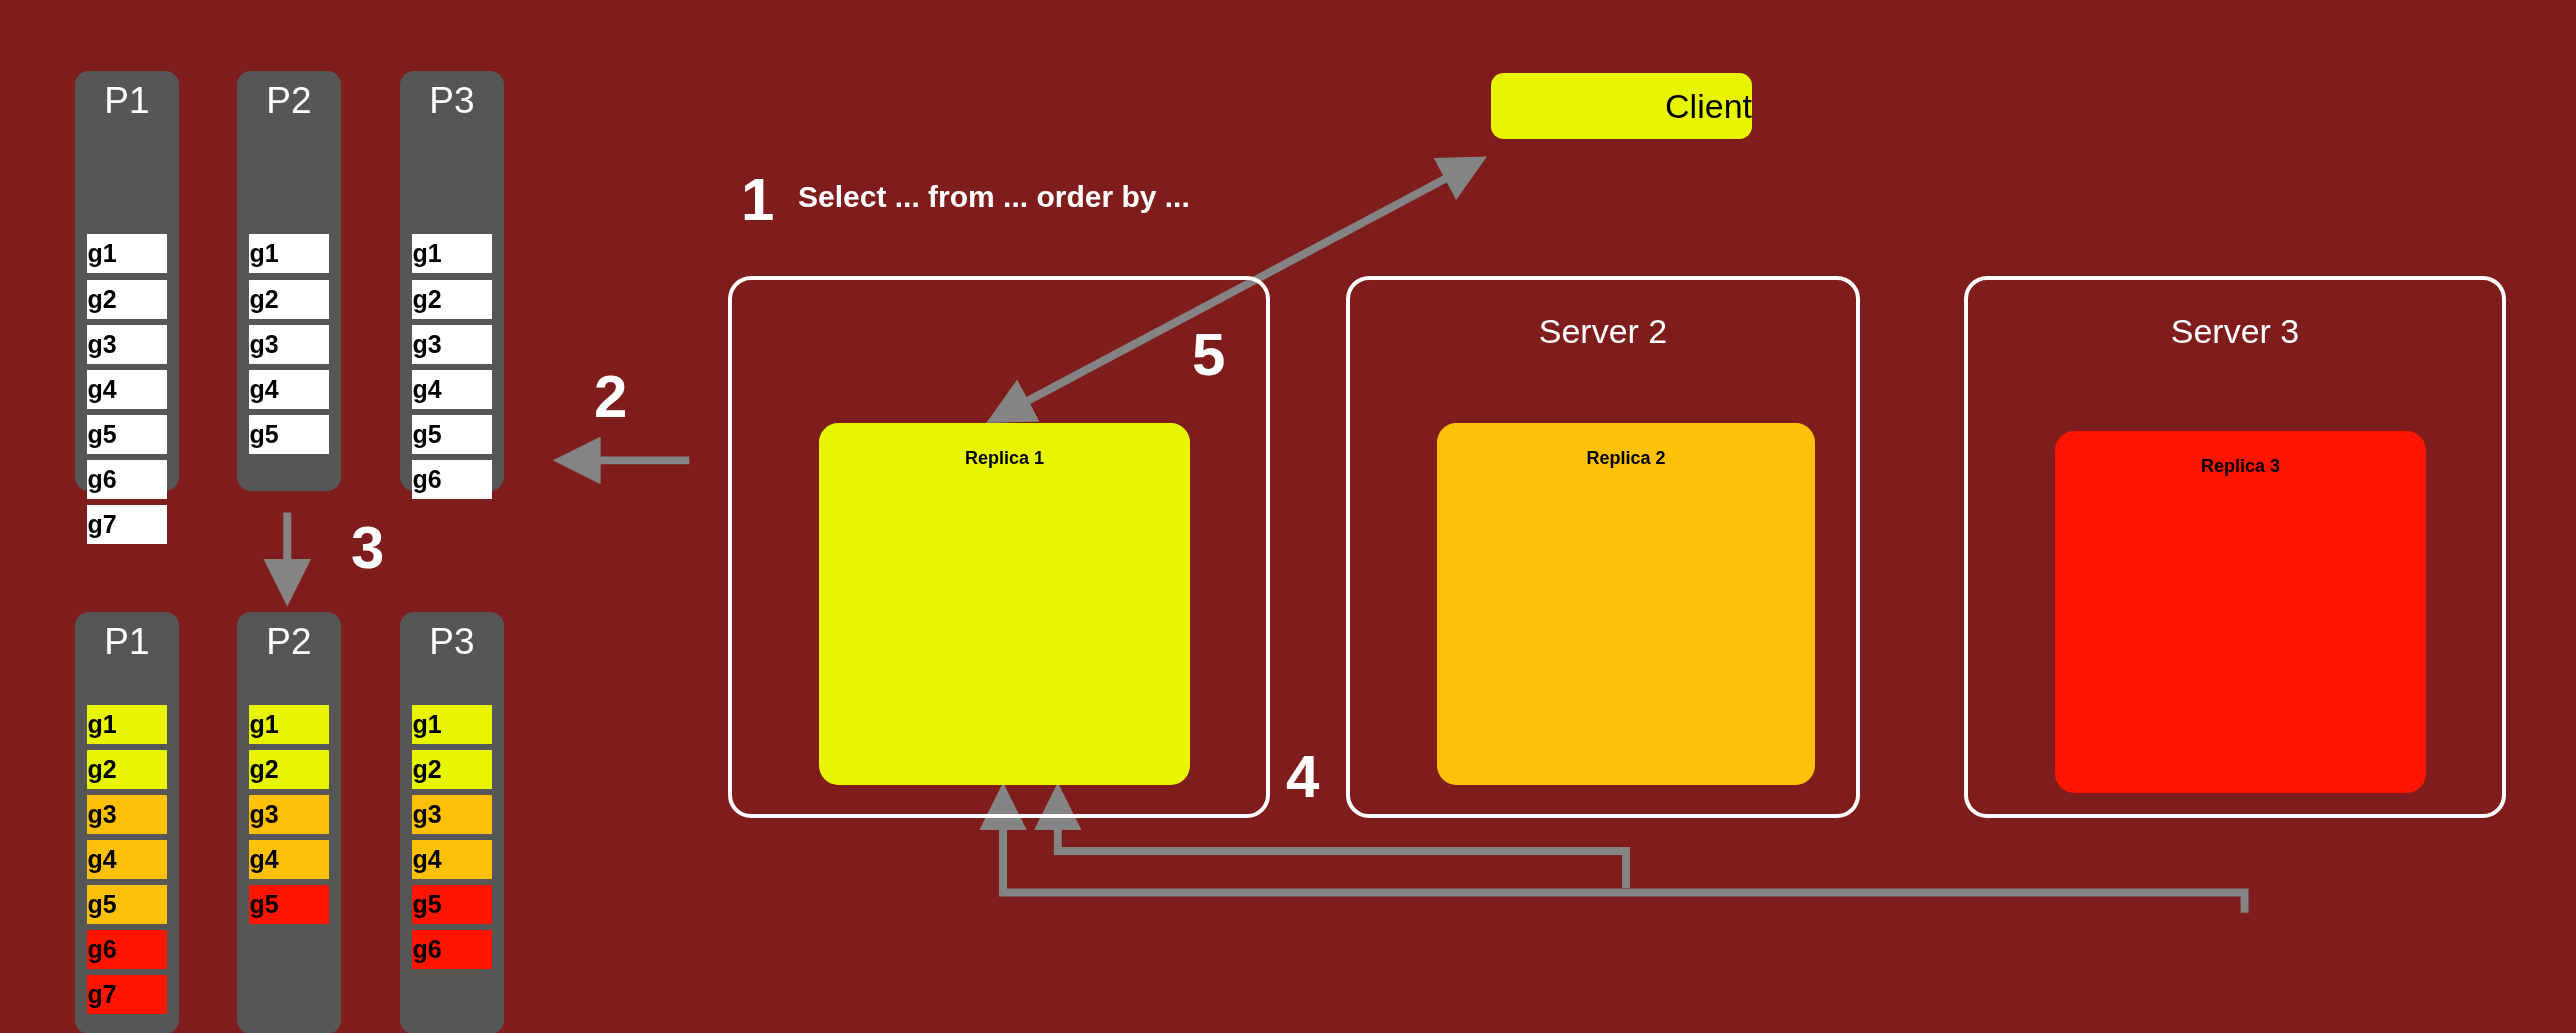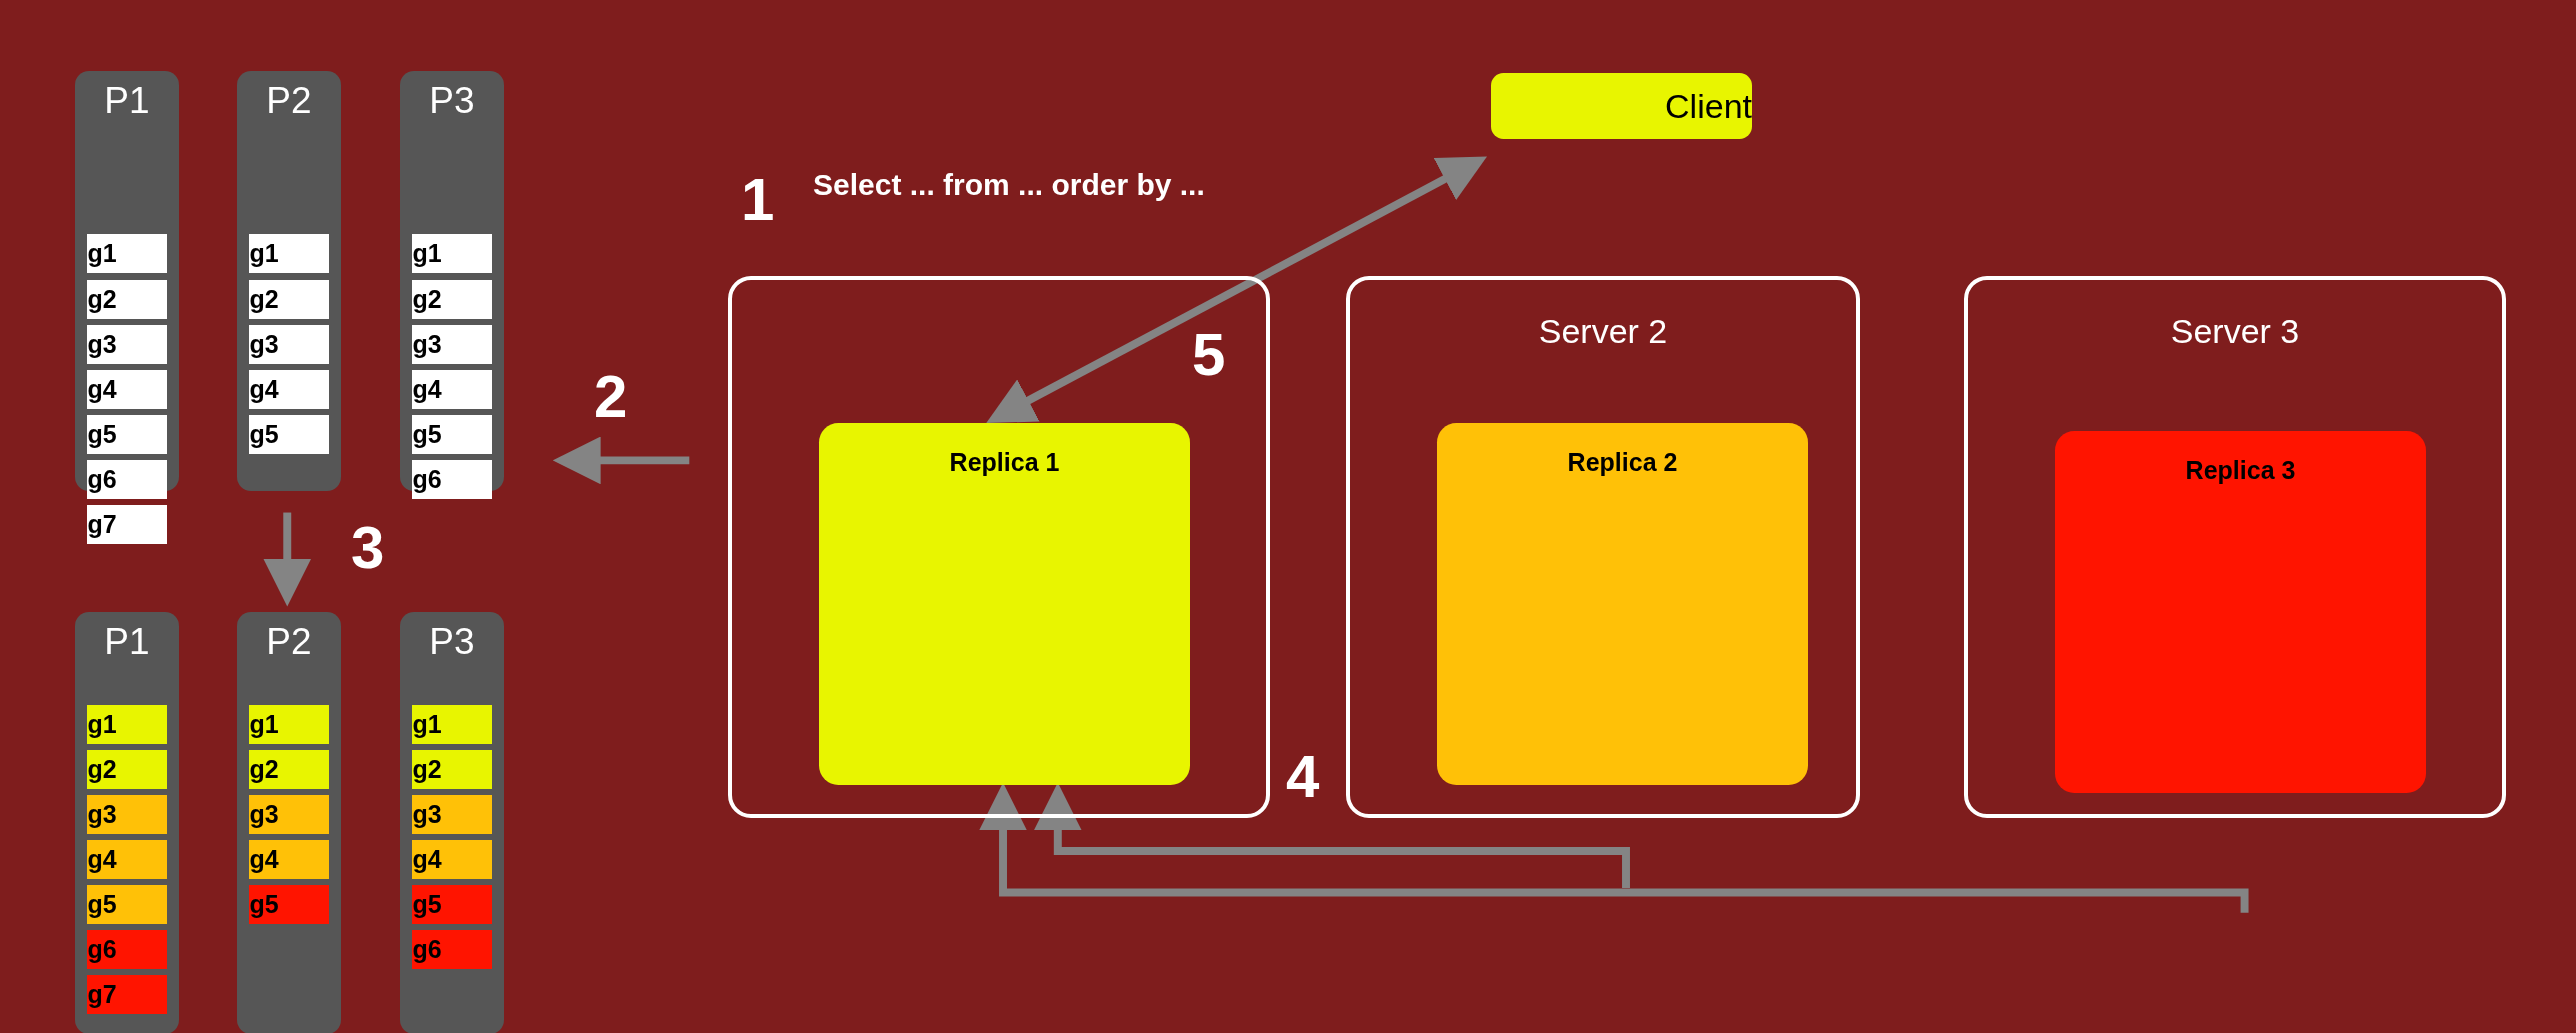--- a/index.html
+++ b/index.html
@@ -97,21 +97,21 @@
     font-size: 34px;
     font-weight: 400;
     line-height: 39px;
   }
   .replica-box {
     position: absolute;
     border-radius: 19.4px;
     display: block;
     text-align: center;
     color: #000000;
-    font-size: 25px;
+    font-size: 18px;
     font-weight: bold;
   }
   .replica-label {
     position: absolute;
     top: 25px;
     left: 0;
     width: 100%;
     text-align: center;
   }
 
@@ -214,21 +214,21 @@
     <div class="p-title">P3</div>
     <div class="cell" style="top:93px; background:#e8f500;">g1</div>
     <div class="cell" style="top:138px; background:#e8f500;">g2</div>
     <div class="cell" style="top:183px; background:#ffc107;">g3</div>
     <div class="cell" style="top:228px; background:#ffc107;">g4</div>
     <div class="cell" style="top:273px; background:#ff1400;">g5</div>
     <div class="cell" style="top:318px; background:#ff1400;">g6</div>
   </div>
 
   <div class="step-num" style="left:741px; top:170px;">1</div>
-  <div class="query-text" style="left:798px; top:168px;margin-left:15px;">Select ... from ... order by ...</div>
+  <div class="query-text" style="left:798px; top:180px;">Select ... from ... order by ...</div>
 
   <div class="step-num" style="left:594px; top:367px;">2</div>
 
   <div class="step-num" style="left:351px; top:518px;">3</div>
 
   <div class="step-num" style="left:1286px; top:747px;">4</div>
 
   <div class="step-num" style="left:1192px; top:325px;">5</div>
 
   <div class="client-box" style="left:1491px; top:73px; width:261px; height:66px; background:#e8f500;justify-content:flex-end;">
@@ -236,21 +236,21 @@
   </div>
 
   <div class="server-box" style="left:728px; top:276px; width:542px; height:542px;">
     <div class="replica-box" style="left:87px; top:143px; width:371px; height:362px; background:#e8f500;">
       <span class="replica-label">Replica 1</span>
     </div>
   </div>
 
   <div class="server-box" style="left:1346px; top:276px; width:514px; height:542px;">
     <div class="server-title">Server 2</div>
-    <div class="replica-box" style="left:87px; top:143px; width:371px; height:362px; background:#ffc107;">
+    <div class="replica-box" style="left:87px; top:143px; width:371px; height:362px; background:#ffc107;padding-left:7px;">
       <span class="replica-label">Replica 2</span>
     </div>
   </div>
 
   <div class="server-box" style="left:1964px; top:276px; width:542px; height:542px;">
     <div class="server-title">Server 3</div>
     <div class="replica-box" style="left:87px; top:143px; width:371px; height:362px; background:#ff1400;margin-top:8px;">
       <span class="replica-label">Replica 3</span>
     </div>
   </div>

